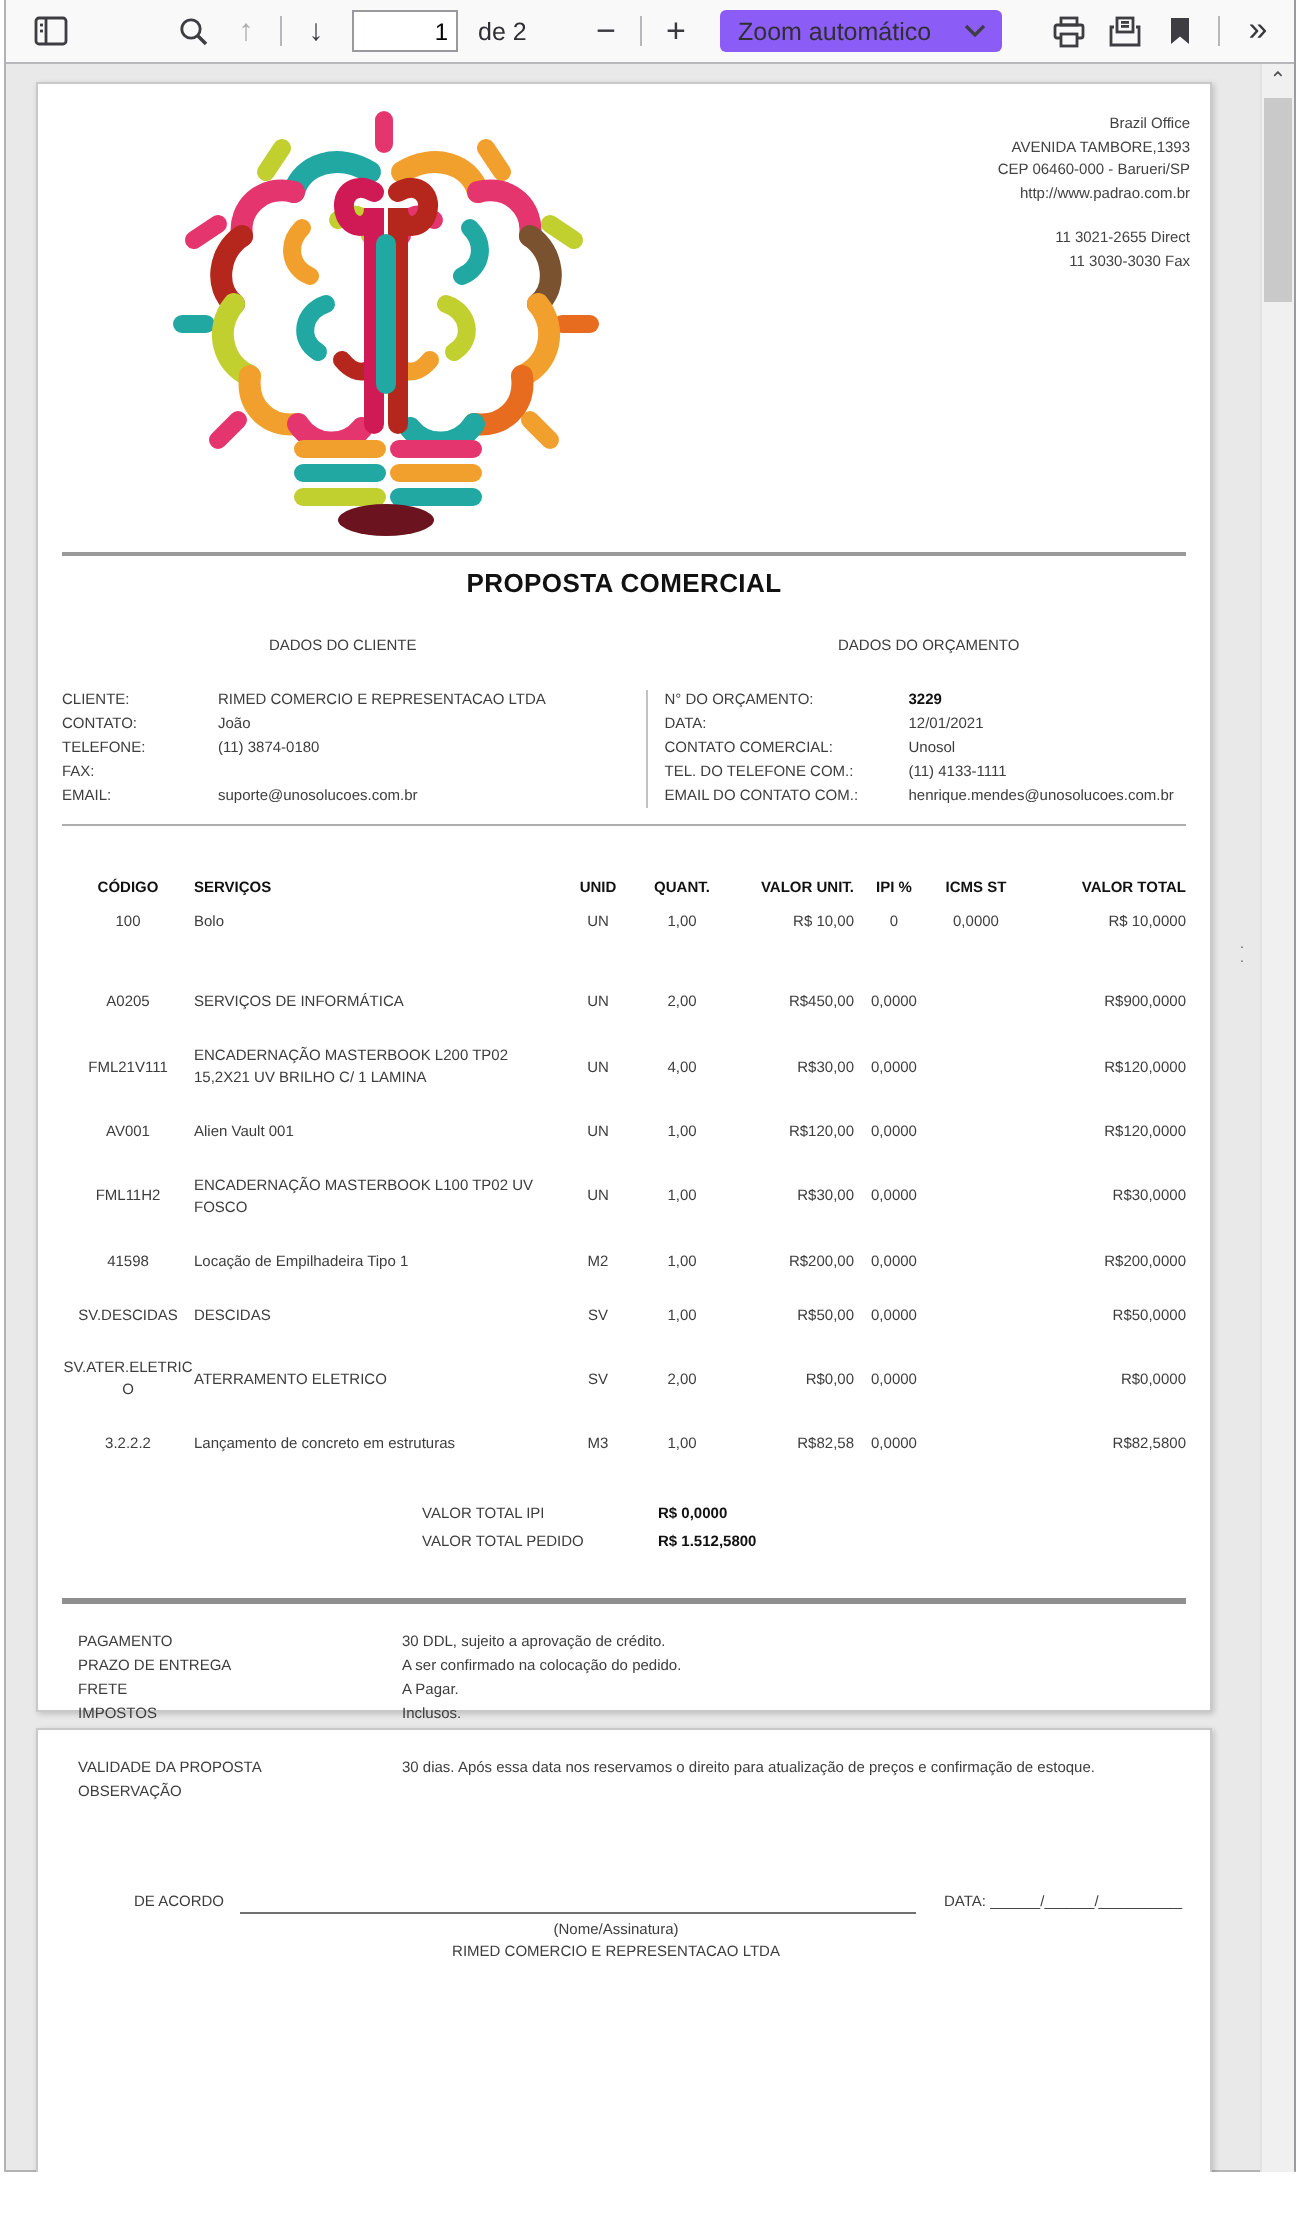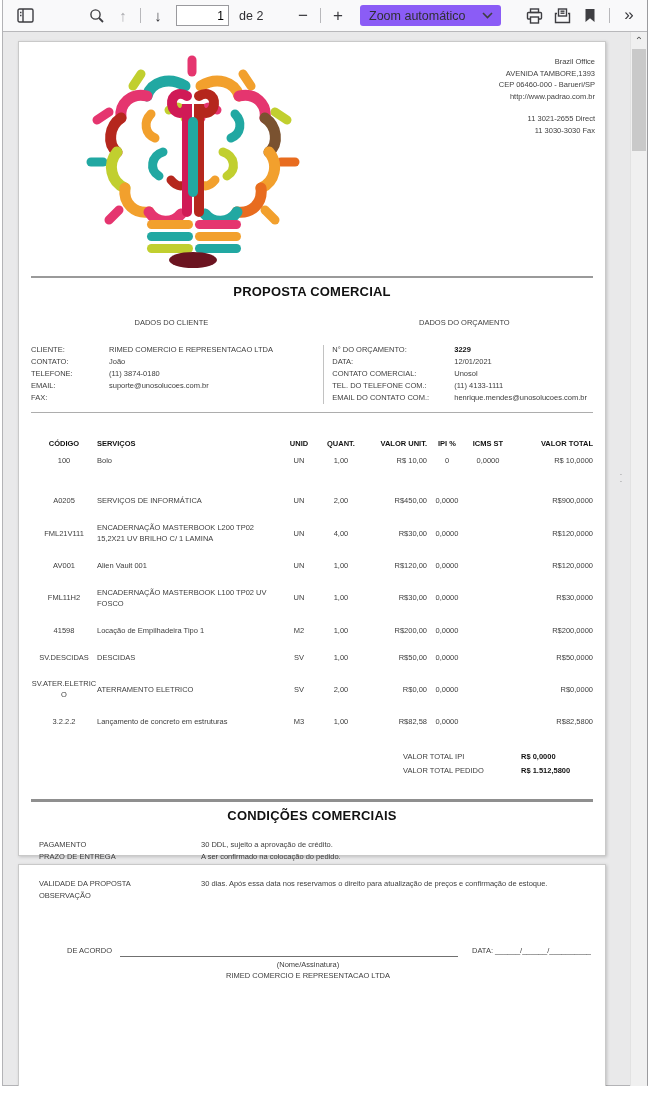--- a/index.html
+++ b/index.html
@@ -67,21 +67,21 @@
   .col-desc{flex:0 0 182px;text-align:left;padding-right:6px;box-sizing:border-box;}
   .col-unid{flex:0 0 40px;text-align:center;}
   .col-qt{flex:0 0 44px;text-align:center;}
   .col-vu{flex:0 0 64px;text-align:right;}
   .col-ipi{flex:0 0 34px;text-align:center;word-break:break-all;padding-left:6px;box-sizing:border-box;}
   .col-icms{flex:0 0 54px;text-align:center;}
   .col-vt{flex:1 1 auto;text-align:right;}
   .t-row{padding:8px 0;}
   .t-row:first-child{padding:2px 0 0 0;margin-bottom:22px;}
 
-  .totals{display:flex;flex-direction:column;gap:3px;margin:16px 22px 0 0;align-items:flex-end;}
+  .totals{display:flex;flex-direction:column;gap:3px;margin:16px 22px 0 0;align-items:center;}
   .tot-row{display:flex;}
   .tot-lbl{flex:0 0 118px;text-align:left;color:#3d3d3d;}
   .tot-val{flex:0 0 62px;font-weight:bold;color:#111;}
 
   .cond{margin-top:22px;}
   .cond-rows{margin:14px 12px 0 20px;display:flex;flex-direction:column;gap:1px;}
   .c-row{display:flex;min-height:11px;}
   .c-row .lbl{flex:0 0 162px;}
 
   
@@ -266,26 +266,26 @@
             </div>
             <div class="d-row">
               <span class="lbl">CONTATO:</span>
               <span class="val">João</span>
             </div>
             <div class="d-row">
               <span class="lbl">TELEFONE:</span>
               <span class="val">(11) 3874-0180</span>
             </div>
             <div class="d-row">
+              <span class="lbl">FAX:</span>
+              <span class="val"></span>
+            </div>
+            <div class="d-row">
               <span class="lbl">EMAIL:</span>
               <span class="val">suporte@unosolucoes.com.br</span>
-            </div>
-            <div class="d-row">
-              <span class="lbl">FAX:</span>
-              <span class="val"></span>
             </div>
           </div>
         <div class="data-col right" id="budget-rows">
             <div class="d-row">
               <span class="lbl">N° DO ORÇAMENTO:</span>
               <span class="val bold">3229</span>
             </div>
             <div class="d-row">
               <span class="lbl">DATA:</span>
               <span class="val">12/01/2021</span>
@@ -416,21 +416,20 @@
             <span class="tot-val">R$ 0,0000</span>
           </div>
           <div class="tot-row">
             <span class="tot-lbl">VALOR TOTAL PEDIDO</span>
             <span class="tot-val">R$ 1.512,5800</span>
           </div>
         </div>
 
       <div class="cond">
         <div class="rule-thick"></div>
-        <div class="doc-title">CONDIÇÕES COMERCIAIS</div>
         <div class="cond-rows" id="cond-rows">
             <div class="c-row">
               <span class="lbl">PAGAMENTO</span>
               <span class="val">30 DDL, sujeito a aprovação de crédito.</span>
             </div>
             <div class="c-row">
               <span class="lbl">PRAZO DE ENTREGA</span>
               <span class="val">A ser confirmado na colocação do pedido.</span>
             </div>
             <div class="c-row">

